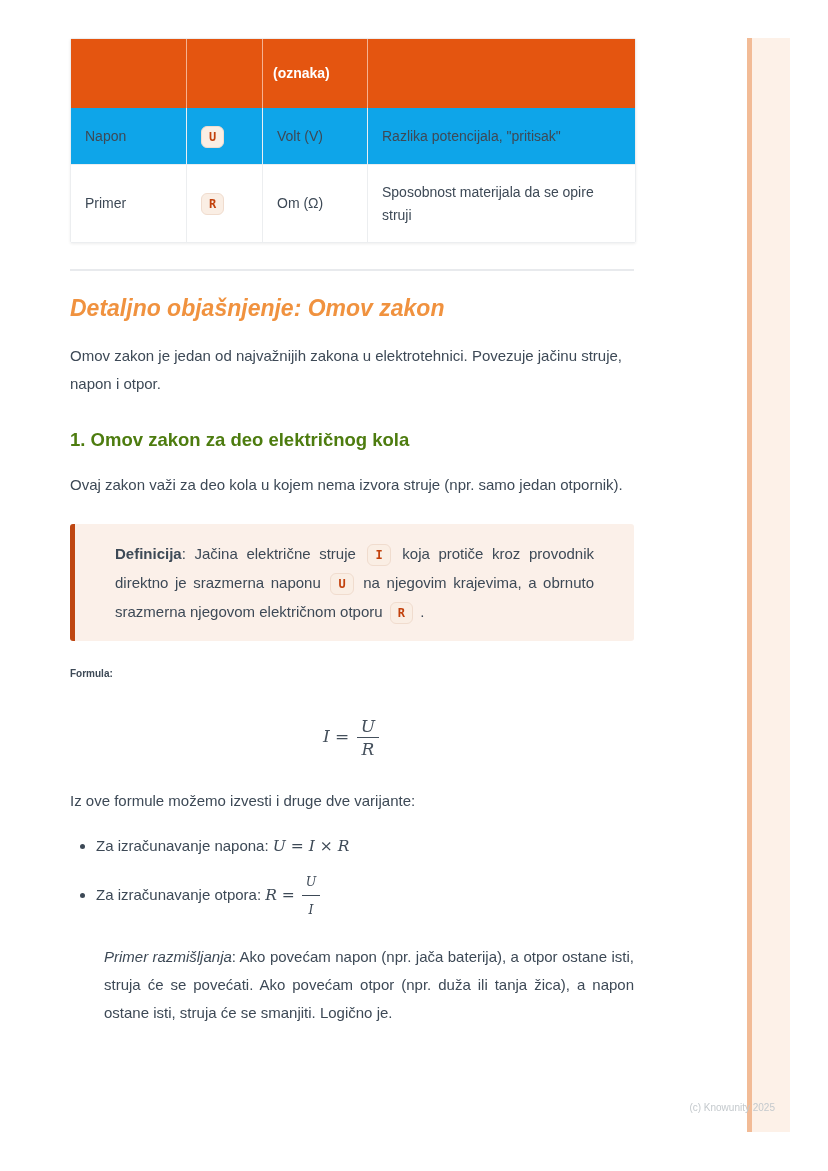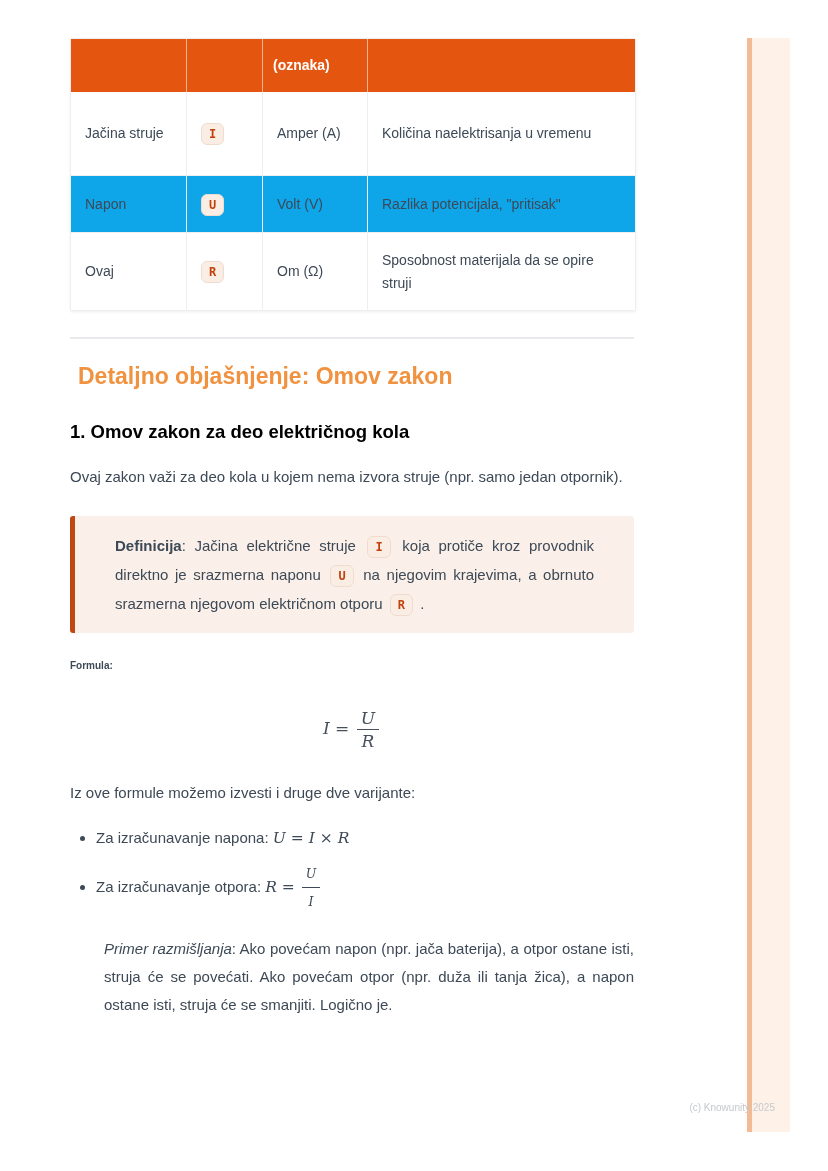--- a/index.html
+++ b/index.html
@@ -14,21 +14,21 @@
 
   
   table.props{
     width:564px;border-collapse:separate;border-spacing:0;
     table-layout:fixed;font-size:14px;line-height:23px;
     border:1px solid #eceef0;border-radius:2px;
     box-shadow:0 1px 3px rgba(0,0,0,.07);
   }
   col.c1{width:116px}col.c2{width:76px}col.c3{width:105px}col.c4{width:267px}
   table.props thead th{
-    background:#e45510;height:37px;padding:8px 10px;
+    background:#e45510;height:37px;padding:16px 10px;
     color:#ffffff;font-weight:bold;font-size:14px;text-align:left;
     border-right:1px solid rgba(255,255,255,.55);
   }
   table.props thead th:last-child{border-right:none;}
   table.props td{
     padding:14px 14px;vertical-align:middle;
     border-right:1px solid #eceef0;border-bottom:1px solid #eceef0;
     background:#ffffff;
   }
   table.props td:last-child{border-right:none;}
@@ -44,24 +44,24 @@
     background:#faeee4;border:1px solid #f0dcce;
     color:#c2410c;font-family:"DejaVu Sans Mono","Liberation Mono",monospace;
     font-size:12px;font-weight:bold;line-height:16px;vertical-align:baseline;
   }
   .sym-line{display:flex;align-items:center;gap:6px;}
   .sym-stack .badge{margin-top:6px;}
 
   
   .divider{height:2px;background:#e8eaed;border:none;margin:26px 0 0 0;}
   h2.sec{
-    margin:23px 0 0 8px;font-size:23px;line-height:28px;font-weight:bold;color:#f0923f;
+    margin:23px 0 0 0;font-size:23px;line-height:28px;font-weight:bold;color:#f0923f;font-style:italic;
   }
   h3.sub{
-    margin:30px 0 16px 0;font-size:18.5px;line-height:23px;font-weight:bold;color:#000000;
+    margin:30px 0 16px 0;font-size:18.5px;line-height:23px;font-weight:bold;color:#4d7c0f;
   }
   p.body{margin:20px 0 0 0;font-size:15px;line-height:28px;}
   p.just{text-align:justify;margin-left:34px;}
 
   .callout{
     margin-top:25px;background:#fbf0e9;border-left:5px solid #bf4712;
     border-radius:3px;padding:15px 40px;
   }
   .callout p{margin:0;font-size:15px;line-height:29px;text-align:justify;}
   .callout .badge{margin:0 3px;}
@@ -112,44 +112,39 @@
       </colgroup>
     <thead>
       <tr>
         <th></th>
         <th></th>
         <th>(oznaka)</th>
         <th></th>
       </tr>
     </thead>
     <tbody>
-      <tr class="r1">
-        <td>Jačina struje</td>
-        <td><span class="badge">I</span></td>
-        <td>Amper (A)</td>
-        <td>Količina naelektrisanja u vremenu</td>
-      </tr>
       <tr class="r2 alt">
         <td>Napon</td>
         <td><span class="badge">U</span></td>
         <td>Volt (V)</td>
         <td>Razlika potencijala, "pritisak"</td>
       </tr>
       <tr class="r3">
-        <td>Ovaj</td>
+        <td>Primer</td>
         <td><span class="badge">R</span></td>
         <td>Om (Ω)</td>
         <td>Sposobnost materijala da se opire struji</td>
       </tr>
     </tbody>
   </table>
 
   <hr class="divider">
 
   <h2 class="sec">Detaljno objašnjenje: Omov zakon</h2>
+  <p class="body">Omov zakon je jedan od najvažnijih zakona u elektrotehnici. Povezuje jačinu struje, napon i otpor.</p>
 
   <h3 class="sub">1. Omov zakon za deo električnog kola</h3>
   <p class="body">Ovaj zakon važi za deo kola u kojem nema izvora struje (npr. samo jedan otpornik).</p>
 
   <div class="callout">
     <p><strong>Definicija</strong><span>: Jačina električne struje </span><span class="badge">I</span><span> koja protiče kroz provodnik direktno je srazmerna naponu </span><span class="badge">U</span><span> na njegovim krajevima, a obrnuto srazmerna njegovom električnom otporu </span><span class="badge">R</span><span> .</span></p>
   </div>
 
   <p class="formula-label">Formula:</p>
 

